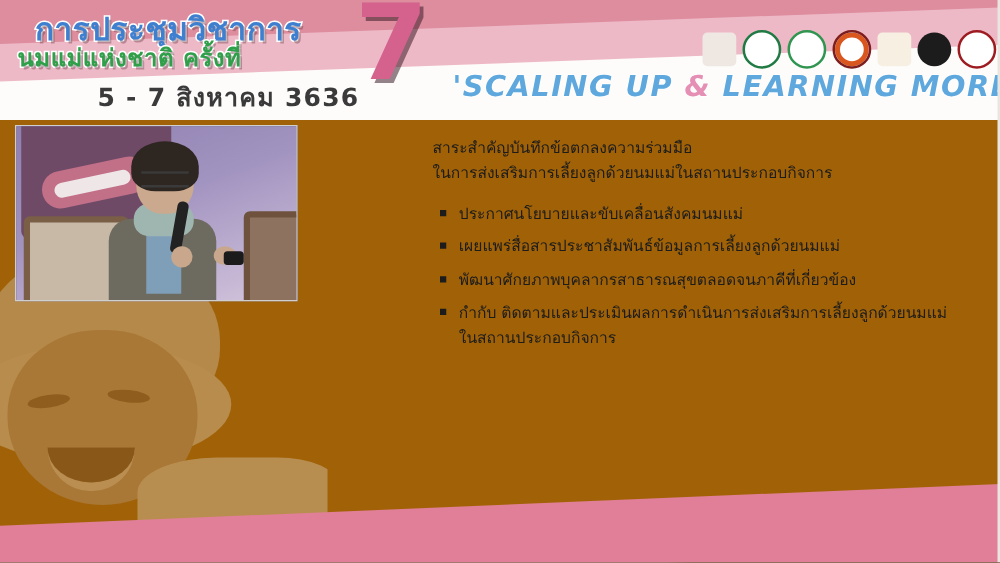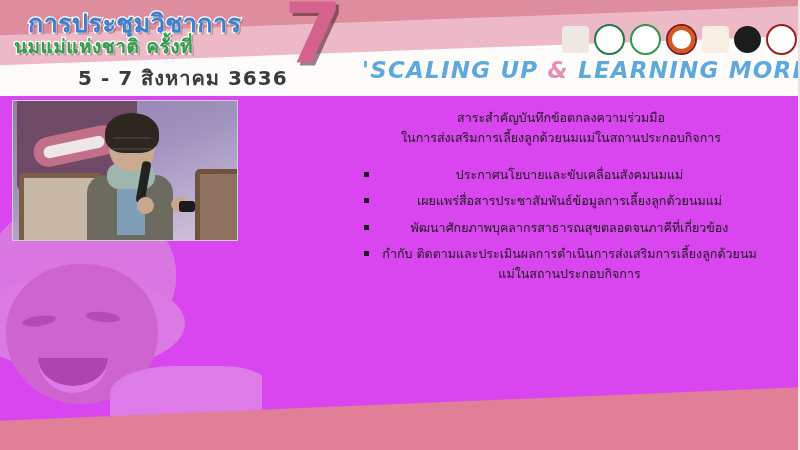--- a/index.html
+++ b/index.html
@@ -7,21 +7,20 @@
     padding: 0;
     background: #2b2b2b;
   }
   #slide {
     position: relative;
     width: 800px;
     height: 450px;
     overflow: hidden;
     background: #fbfaf8;
     font-family: "DejaVu Sans", "Liberation Sans", sans-serif;
-    text-align: center;
   }
 
   
   .banner {
     position: absolute;
     left: 0; top: 0;
     width: 800px; height: 96px;
     overflow: hidden;
     background: #ffffff;
   }
@@ -135,21 +134,21 @@
              box-shadow: inset 0 0 0 4px #d9561f; color: #7d1d1d; }
   .logo.l5 { background: #f6efe2; color: #b4341f; border-radius: 4px; }
   .logo.l6 { background: #1c1c1c; color: #fff; }
   .logo.l7 { background: #fff; border: 2.5px solid #9c1c22; color: #9c1c22; }
 
   
   .body-area {
     position: absolute;
     left: 0; top: 96px;
     width: 800px; height: 354px;
-    background: #d946ef;
+    background: #a16207;
   }
 
   
   .child-photo {
     position: absolute;
     left: 0; top: 120px;
     width: 262px; height: 210px;
     overflow: hidden;
     opacity: .34;
   }
@@ -329,21 +328,21 @@
   }
   .lede {
     color: #1c1c1c;
     font-size: 12.5px;
     line-height: 1.62;
     margin: 0 0 12px 0;
   }
   .lede div { white-space: nowrap; }
   ul.bullets {
     list-style: none;
-    margin: 16px;
+    margin: 4px;
     padding: 0;
   }
   ul.bullets li {
     position: relative;
     padding-left: 17px;
     margin-bottom: 7px;
     font-size: 12.5px;
     line-height: 1.56;
     color: #1c1c1c;
   }

